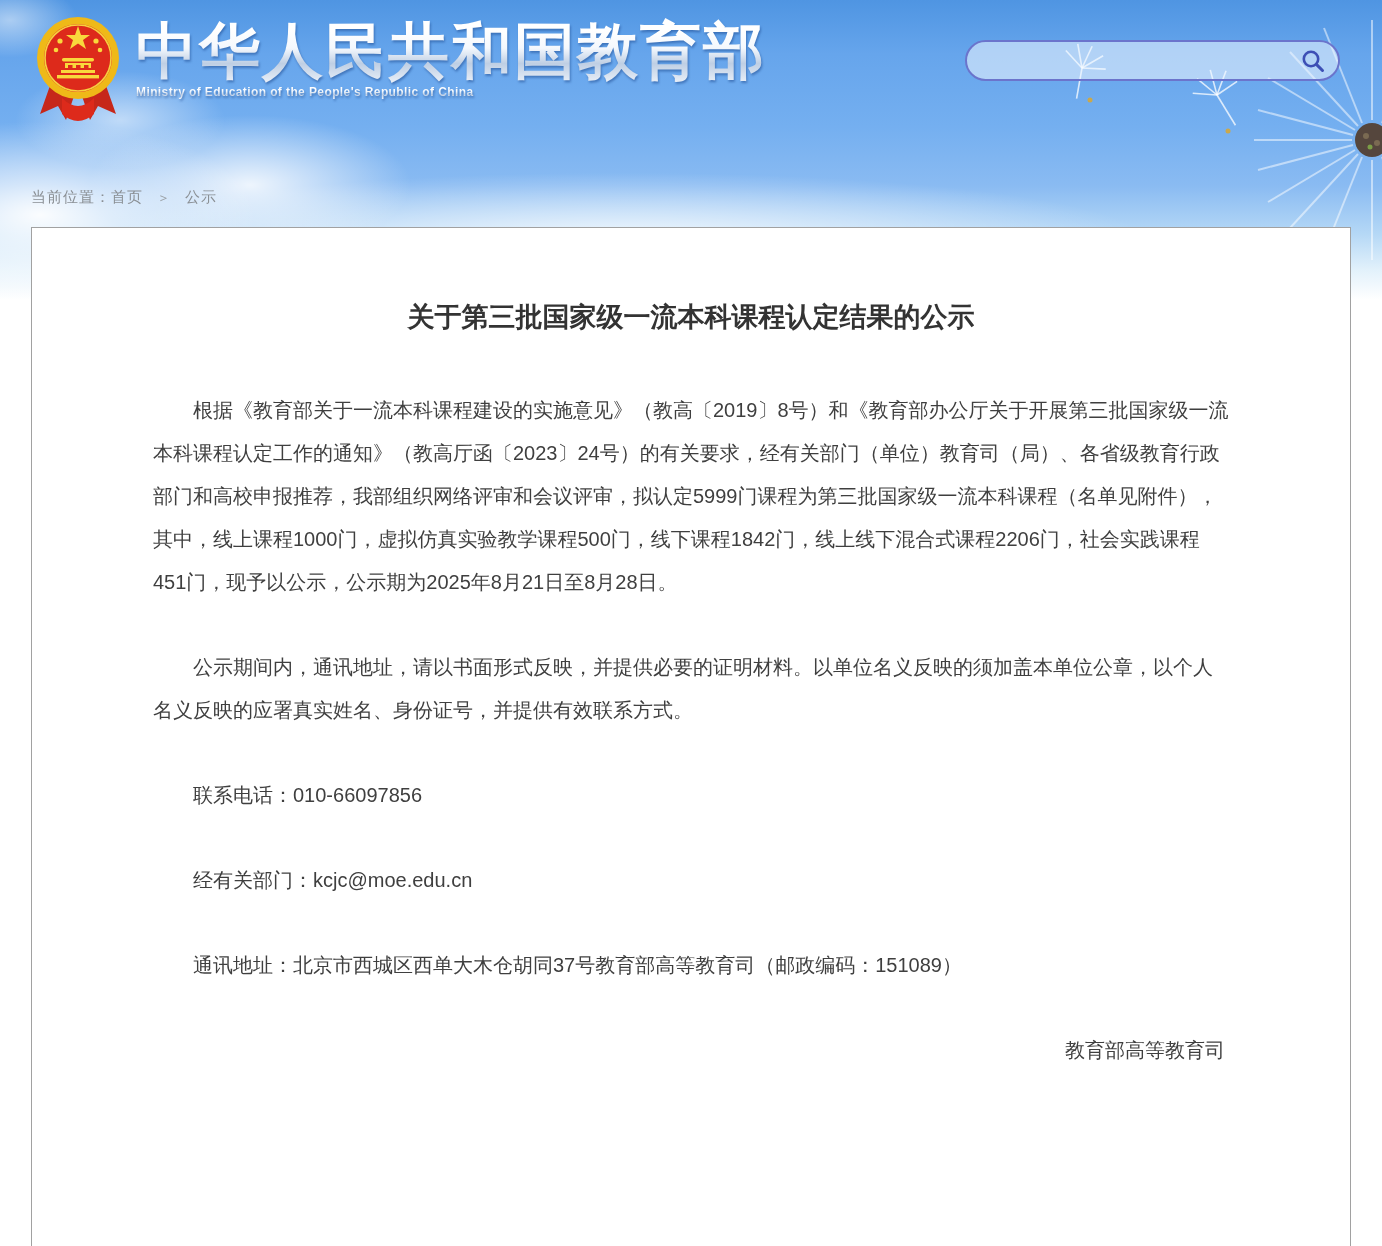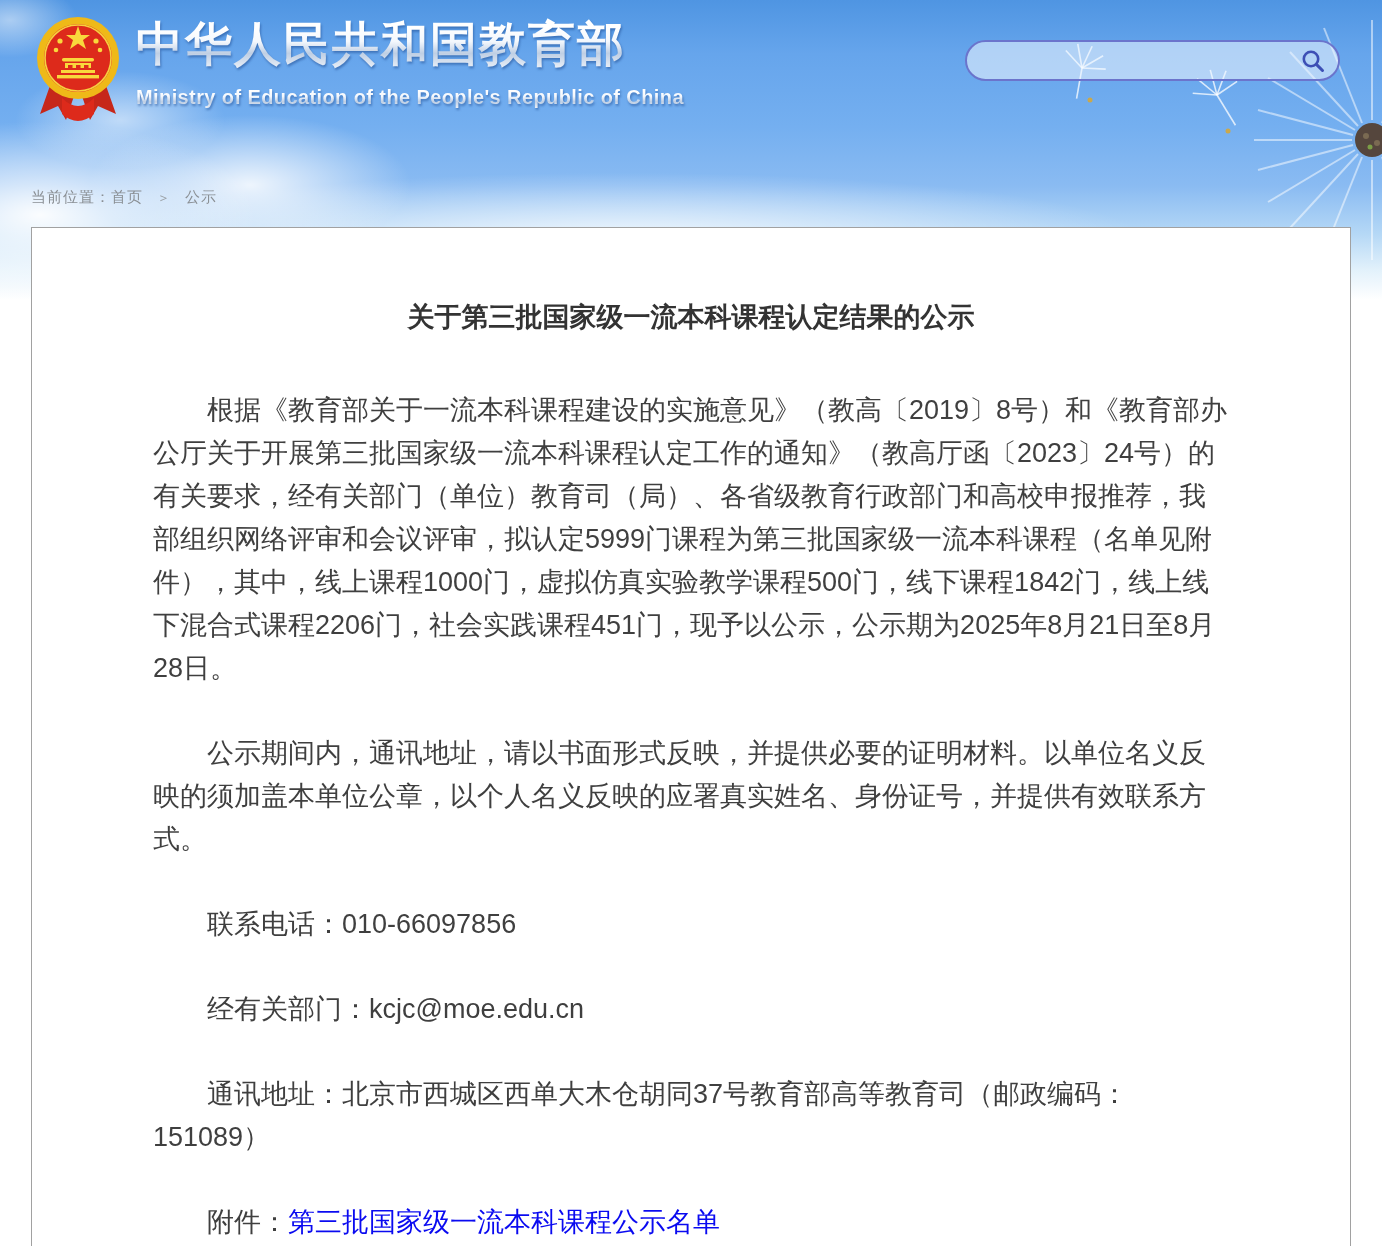--- a/index.html
+++ b/index.html
@@ -26,22 +26,22 @@
     color:#f3f7fd; font-weight:bold;
     text-shadow:1px 2px 2px rgba(25,70,140,.55);
   }
   @supports (-webkit-background-clip: text) {
     .metal {
       background:linear-gradient(180deg,#ffffff 18%,#f4f8fd 45%,#bfcfe4 68%,#eef3fa 100%);
       -webkit-background-clip:text; background-clip:text; color:transparent;
       text-shadow:none; filter:drop-shadow(1px 2px 1px rgba(25,70,140,.5));
     }
   }
-  .site-title { font-size:47px; letter-spacing:2px; line-height:1.1; }
-  .site-subtitle { font-size:20px; letter-spacing:.4px; margin-top:16px; }
+  .site-title { font-size:61px; letter-spacing:2px; line-height:1.1; }
+  .site-subtitle { font-size:12px; letter-spacing:.4px; margin-top:0; }
 
   
   .search-box {
     position:absolute; top:40px; left:965px; width:375px; height:41px;
     border:2px solid #6b74cc; border-radius:21px;
     background:rgba(240,247,255,.55);
     display:flex; align-items:center; padding:0 12px 0 18px;
   }
   .search-input {
     flex:1; border:none; outline:none; background:transparent;
@@ -63,21 +63,21 @@
   
   .card {
     position:relative; z-index:2; margin:227px 31px 0 31px; width:1320px;
     min-height:1100px; background:#fff; border:1px solid #a1a1a1;
   }
   .article { padding:73px 121px 40px 121px; color:#3f3f3f; }
   .doc-title {
     text-align:center; font-size:27px; font-weight:bold; color:#333;
     line-height:32px;
   }
-  .article p { font-size:27px; line-height:43px; text-indent:2em; margin-top:42px; }
+  .article p { font-size:20px; line-height:43px; text-indent:2em; margin-top:42px; }
   .article p.first { margin-top:56px; }
   .article a.attach-link { color:#0a0af0; text-decoration:none; cursor:pointer; }
   .article p.sign, .article p.docdate { text-align:right; text-indent:0; padding-right:4px; }
 </style>
 </head>
 <body>
 
 <div class="page">
 
   <div class="sky">
@@ -180,19 +180,18 @@
       <p class="first">根据《教育部关于一流本科课程建设的实施意见》（教高〔2019〕8号）和《教育部办公厅关于开展第三批国家级一流本科课程认定工作的通知》（教高厅函〔2023〕24号）的有关要求，经有关部门（单位）教育司（局）、各省级教育行政部门和高校申报推荐，我部组织网络评审和会议评审，拟认定5999门课程为第三批国家级一流本科课程（名单见附件），其中，线上课程1000门，虚拟仿真实验教学课程500门，线下课程1842门，线上线下混合式课程2206门，社会实践课程451门，现予以公示，公示期为2025年8月21日至8月28日。</p>
 
       <p>公示期间内，通讯地址，请以书面形式反映，并提供必要的证明材料。以单位名义反映的须加盖本单位公章，以个人名义反映的应署真实姓名、身份证号，并提供有效联系方式。</p>
 
       <p>联系电话：010-66097856</p>
 
       <p>经有关部门：kcjc@moe.edu.cn</p>
 
       <p>通讯地址：北京市西城区西单大木仓胡同37号教育部高等教育司（邮政编码：151089）</p>
 
-      <p><span>附件：</span><a class="attach-link">第三批国家级一流本科课程公示名单</a></p>
 
       <p class="sign">教育部高等教育司</p>
 
     </div>
   </div>
 </div>
 
 </body></html>

